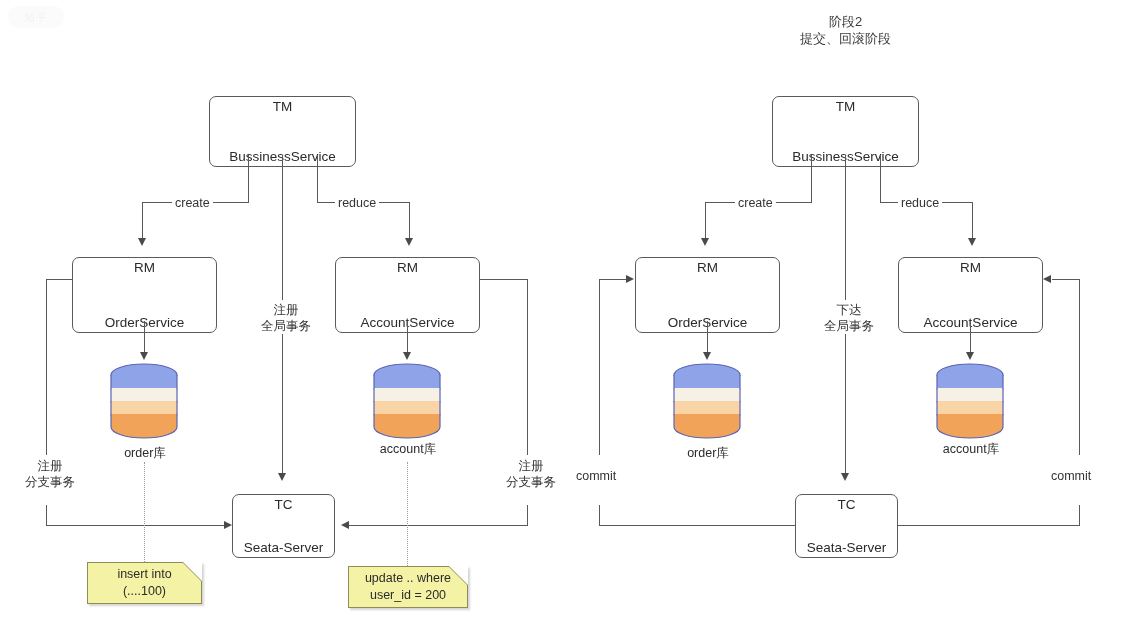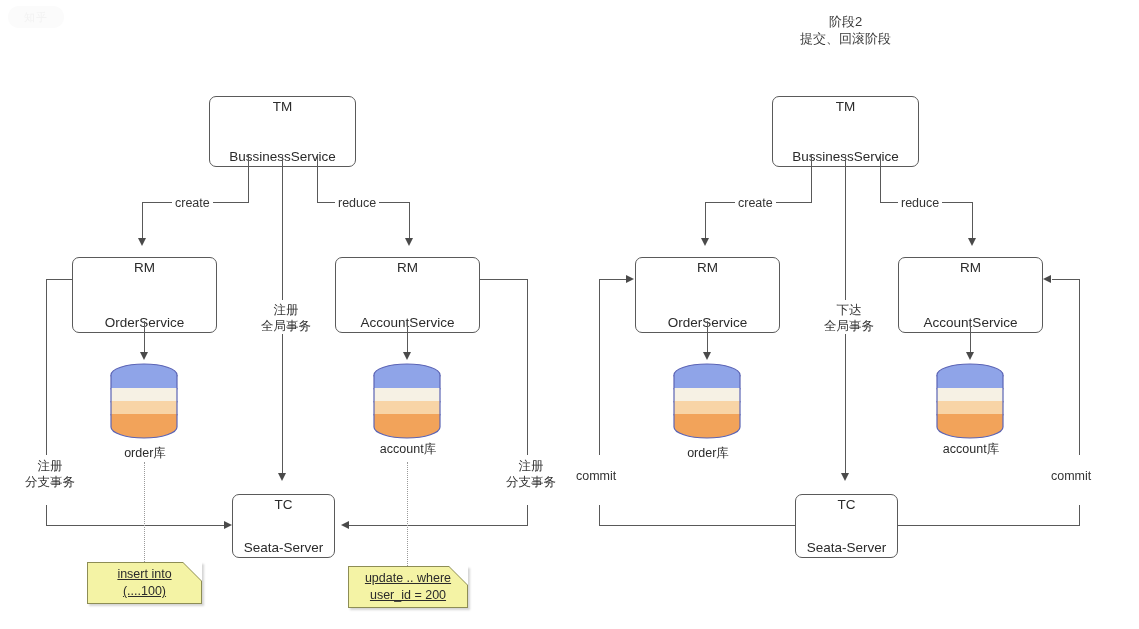--- a/index.html
+++ b/index.html
@@ -140,21 +140,21 @@
     height: 100%;
     box-sizing: border-box;
     background: #f4f3a5;
     border: 1px solid #8d8d55;
     display: flex;
     flex-direction: column;
     align-items: center;
     justify-content: center;
     box-shadow: 2px 2px 2px rgba(0,0,0,0.17);
   }
-  .note-body span { display: block; white-space: nowrap; text-decoration: underline; }
+  .note-body span { display: block; white-space: nowrap; }
   .note-fold {
     position: absolute;
     right: -1px;
     top: -1px;
     width: 0; height: 0;
     border-left: 19px solid transparent;
     border-top: 19px solid #ffffff;
   }
   .note-fold-edge {
     position: absolute;

